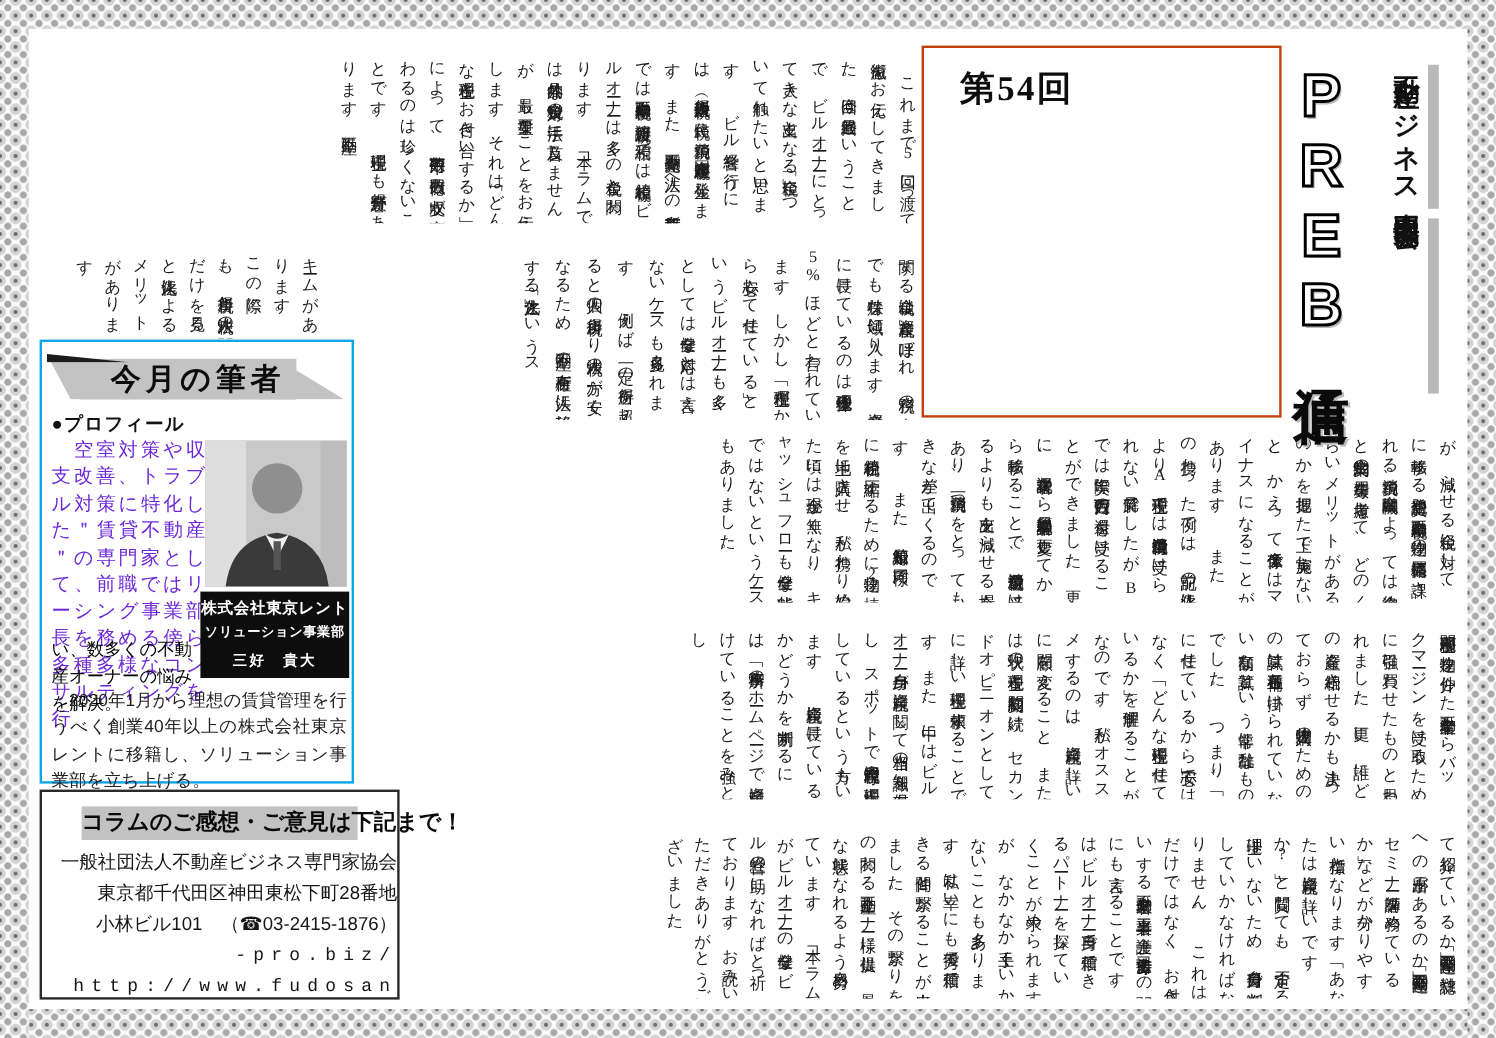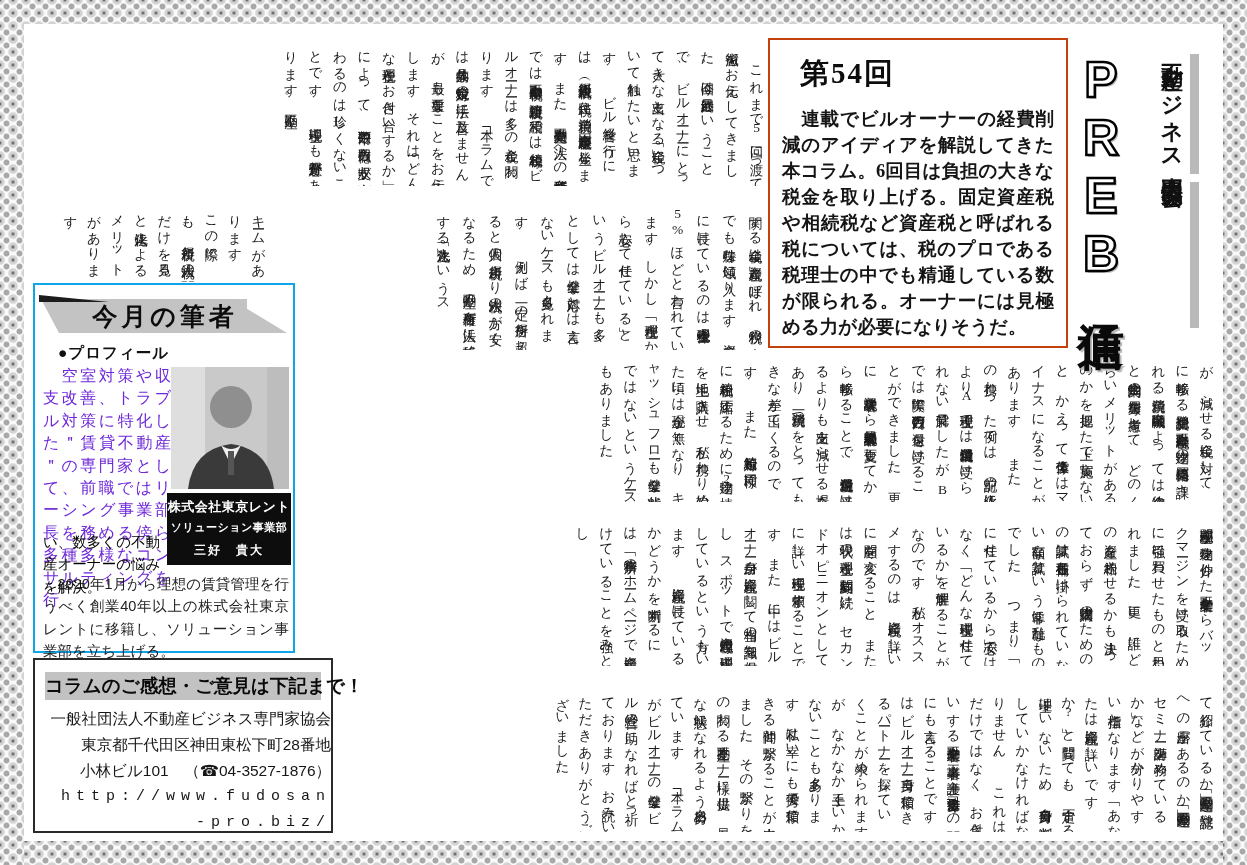--- a/index.html
+++ b/index.html
@@ -103,21 +103,21 @@
     clip-path:polygon(0 0, 100% 100%, 0 100%);
   }
   .ribbon .rb-dk {
     position:absolute; left:-10px; top:0px; width:70px; height:7px; background:#1c1c1c;
     clip-path:polygon(0 0, 100% 100%, 0 100%);
   }
   .ribbon .rb-txt {
     position:absolute; left:0; right:0; top:4px; height:34px; text-align:center;
     font-weight:bold; font-size:25px; line-height:34px; letter-spacing:4px; color:#0c0c0c;
   }
-  .profile-label { position:absolute; left:23px; top:58px; font-weight:bold; font-size:15.5px; color:#111; letter-spacing:1px; }
+  .profile-label { position:absolute; left:8px; top:58px; font-weight:bold; font-size:15.5px; color:#111; letter-spacing:1px; }
   .profile-text {
     position:absolute; left:8px; top:80px; width:128px; height:200px;
     font-size:16px; line-height:22.4px; color:#6d28d9; text-align:justify;
   }
   .profile-tail {
     position:absolute; left:8px; top:246px; width:124px;
     font-size:14.5px; line-height:22.4px; color:#000000;
   }
   .photo {
     position:absolute; left:136px; top:82px; width:118px; height:122px;
@@ -134,21 +134,21 @@
     position:absolute; left:8px; top:288px; width:246px; height:74px;
     font-size:14.5px; line-height:22.4px; color:#222; text-align:justify;
   }
 
   
   .contact-box {
     position:absolute; left:33px; top:658px; width:300px; height:175px;
     border:2px solid #2a2a2a; background:#fff; z-index:4;
   }
   .contact-header {
-    margin:12px auto 0 auto; width:276px; background:#c2c2c2;
+    margin:12px auto 0 auto; width:230px; background:#c2c2c2;
     font-weight:bold; font-size:18.5px; line-height:28px; text-align:center;
     color:#0a0a0a; white-space:nowrap;font-family:Liberation Serif, serif;
   }
   .contact-lines { margin:6px 0 0 10px;text-align:right; }
   .contact-lines .cl { font-size:15.5px; line-height:26px; color:#161616; white-space:nowrap; }
   .contact-lines .cl.url { font-family:"Liberation Mono","DejaVu Sans Mono",monospace; letter-spacing:6px; font-size:15px; }
 </style>
 </head>
 <body>
 
@@ -161,21 +161,20 @@
 
   <div class="assoc-bar"></div>
   <div class="assoc-bar2"></div>
   <div class="assoc">不動産ビジネス専門家協会</div>
   <div class="preb">
     <span class="latin">PREB</span><span class="kanji">通信</span>
   </div>
 
   <div class="headline-box">
     <div class="episode">第54回</div>
-    <div class="lead">　連載でビルオーナーの経費削減のアイディアを解説してきた本コラム。6回目は負担の大きな税金を取り上げる。固定資産税や相続税など資産税と呼ばれる税については、税のプロである税理士の中でも精通している数が限られる。オーナーには見極める力が必要になりそうだ。</div>
   </div>
 
   <div class="vseg" id="seg-a1">　これまで5回に渡って経費削減術をお伝えしてきました。今回は最終回ということで、ビルオーナーにとって大きな支出となる「税金」について触れたいと思います。　ビル経営を行うには、所得税（法人税）や住民税、消費税、固定資産税等が発生します。また、不動産売買や法人への所有権移転では不動産取得税や譲渡所得税、相続では相続税等、ビルオーナーは多くの税金と関わります。　本コラムでは具体的な税金対策の手法に言及しませんが、最も重要なことをお伝えします。それは「どんな税理士とお付き合いするか」によって、数千万円や数億円も収支が変わるのは珍しくないことです。　税理士にも得意分野があります。不動産に</div>
   <div class="vseg" id="seg-a2main">関する税金は「資産税」と呼ばれ、税務の中でも特殊な領域に入ります。資産税に長けているのは税理士全体の5%ほどと言われています。しかし、「税理士だから安心して任せている」というビルオーナーも多く、実態としては健全な対応とは言えないケースも多々見られます。　例えば、一定の所得を超えると個人の所得税より法人税の方が安くなるため、不動産の所有権を法人に移転する「法人化」というス</div>
   <div class="vseg" id="seg-a2left">キームがあります。この際にも、所得税と法人税の関係だけを見ると法人化によるメリットがあります</div>
   <div class="vseg" id="seg-b1">が、減らせる税金に対して、法人に移転する登記費用や不動産取得税、建物の売買価格に課される消費税、金融機関によっては違約金と金消契約の費用等を考慮して、どのくらいメリットがあるのかを把握した上で実施しないと、かえって全体像ではマイナスになることがあります。　また、私の携わった例では、前記の法人化によりA税理士では消費税還付は受けられない見解でしたが、B税理士では実際に数百万円の還付を受けることができました。更に、課税業者から簡易課税業者に変更してから移転することで、消費税還付を受けるよりも支出を減らせる場合もあり、消費税一つをとっても大きな差が出てくるのです。　また、相続対策も同様で、安易に相続税を圧縮するために建物2棟を地主に購入させ、私が携わり始めた頃には現金が無くなり、キャッシュフローも健全な状態ではないというケースもありました。</div>
   <div class="vseg" id="seg-b2">顧問税理士が建物を仲介した不動産業者からバックマージンを受け取るために強引に買わせたものと思われました。更に、誰にどの資産を相続させるかも決まっておらず、建物購入のための相続税の試算は各種補正も掛けられていない高額な試算という非常に乱雑なものでした。　つまり、「税理士に任せているから安心」ではなく、「どんな税理士に任せているか」を理解することが重要なのです。私がオススメするのは、資産税に詳しい税理士に顧問を変えること、または現状の税理士と顧問契約し続け、セカンドオピニオンとして資産税に詳しい税理士に依頼することです。また、中にはビルオーナー自身が資産税に関して相当の知識を保有し、スポットで資産税専門の税理士に相談しているという方もいます。　資産税に長けているかどうかを判断するには、「事務所のホームページで資産税に長けていることを強みとし</div>
   <div class="vseg" id="seg-b3">て紹介しているか」「不動産関連の雑誌や新聞への露出があるのか」「不動産関連のセミナー講師を務めているか」などが分かりやすい指標となります。「あなたは資産税に詳しいですか?」と質問しても、否定する税理士はいないため、自分自身で判断していかなければなりません。　これは税理士だけではなく、お付き合いする不動産業者や工事業者、弁護士、司法書士等多くの関係者にも言えることです。理想はビルオーナー自身で信頼できるパートナーを探していくことが求められますが、なかなか上手くいかないことも多々あります。私は幸いにも優秀で信頼できる仲間と繋がることが出来ました。その繋がりを私の関わる不動産オーナー様に提供し、最良な状態になれるよう日々努めています。　本コラムがビルオーナーの健全なビル経営の一助になればと祈っております。お読みいただきありがとうございました。</div>
 
   <div class="author-box">
@@ -206,19 +205,19 @@
       <div class="np-name">三好　貴大</div>
     </div>
     <div class="bio">　2020年1月から理想の賃貸管理を行うべく創業40年以上の株式会社東京レントに移籍し、ソリューション事業部を立ち上げる。</div>
   </div>
 
   <div class="contact-box">
     <div class="contact-header">コラムのご感想・ご意見は下記まで！</div>
     <div class="contact-lines">
       <div class="cl">一般社団法人不動産ビジネス専門家協会</div>
       <div class="cl">東京都千代田区神田東松下町28番地</div>
-      <div class="cl">小林ビル101　（☎04-3527-1876）</div>
+      <div class="cl">小林ビル101　（☎03-2415-1876）</div>
+      <div class="cl url">-pro.biz/</div>
       <div class="cl url">http://www.fudosan</div>
-      <div class="cl url">-pro.biz/</div>
     </div>
   </div>
 
 </div>
 
 </body></html>

